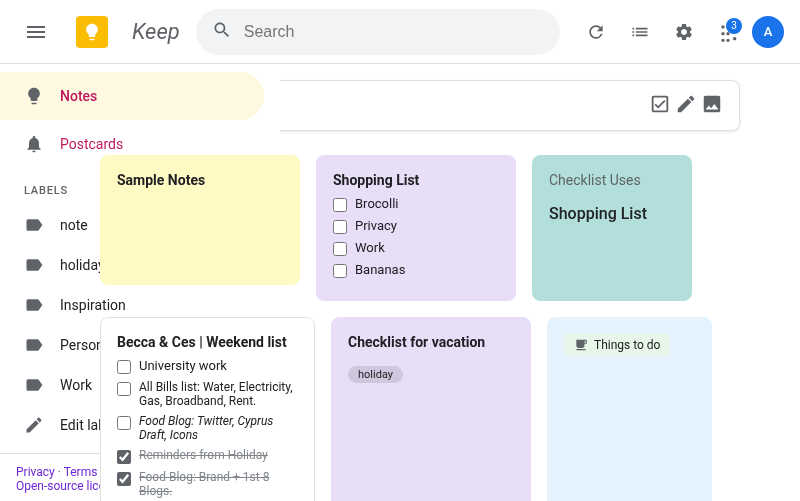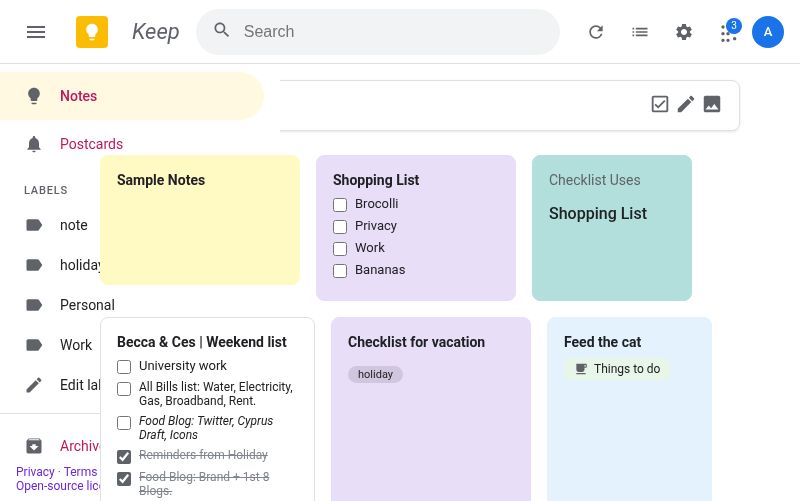--- a/index.html
+++ b/index.html
@@ -166,20 +166,26 @@
     <svg viewBox="0 0 24 24">
         <path d="M17.63 5.84C17.27 5.33 16.67 5 16 5L5 5.01C3.9 5.01 3 5.9 3 7v10c0 1.1.9 1.99 2 1.99L16 19c.67 0 1.27-.33 1.63-.84L22 12l-4.37-6.16z"></path>
       </svg>
     <span>note</span>
   </div>
   <div class="label-item">
     <svg viewBox="0 0 24 24">
         <path d="M17.63 5.84C17.27 5.33 16.67 5 16 5L5 5.01C3.9 5.01 3 5.9 3 7v10c0 1.1.9 1.99 2 1.99L16 19c.67 0 1.27-.33 1.63-.84L22 12l-4.37-6.16z"></path>
       </svg>
     <span>holiday</span>
+  </div>
+  <div class="label-item">
+    <svg viewBox="0 0 24 24">
+        <path d="M17.63 5.84C17.27 5.33 16.67 5 16 5L5 5.01C3.9 5.01 3 5.9 3 7v10c0 1.1.9 1.99 2 1.99L16 19c.67 0 1.27-.33 1.63-.84L22 12l-4.37-6.16z"></path>
+      </svg>
+    <span>Inspiration</span>
   </div>
   <div class="label-item">
     <svg viewBox="0 0 24 24">
         <path d="M17.63 5.84C17.27 5.33 16.67 5 16 5L5 5.01C3.9 5.01 3 5.9 3 7v10c0 1.1.9 1.99 2 1.99L16 19c.67 0 1.27-.33 1.63-.84L22 12l-4.37-6.16z"></path>
       </svg>
     <span>Personal</span>
   </div>
   <div class="label-item">
     <svg viewBox="0 0 24 24">
         <path d="M17.63 5.84C17.27 5.33 16.67 5 16 5L5 5.01C3.9 5.01 3 5.9 3 7v10c0 1.1.9 1.99 2 1.99L16 19c.67 0 1.27-.33 1.63-.84L22 12l-4.37-6.16z"></path>
@@ -294,21 +300,20 @@
       </div>
 
     </div>
 
     <div class="note-card purple">
       <div class="note-title">Checklist for vacation</div>
       <div class="note-chip">holiday</div>
     </div>
 
     <div class="note-card blue" style="width:165px;">
-      <div class="note-title">Feed the cat</div>
       <div class="things-to-do-badge">
         <svg viewBox="0 0 24 24">
             <path d="M20 3H4v10c0 2.21 1.79 4 4 4h6c2.21 0 4-1.79 4-4v-3h2c1.11 0 2-.89 2-2V5c0-1.11-.89-2-2-2zm0 5h-2V5h2v3zM4 19h16v2H4z"></path>
           </svg>
         <span>Things to do</span>
       </div>
     </div>
 
   </div>
 </div>

